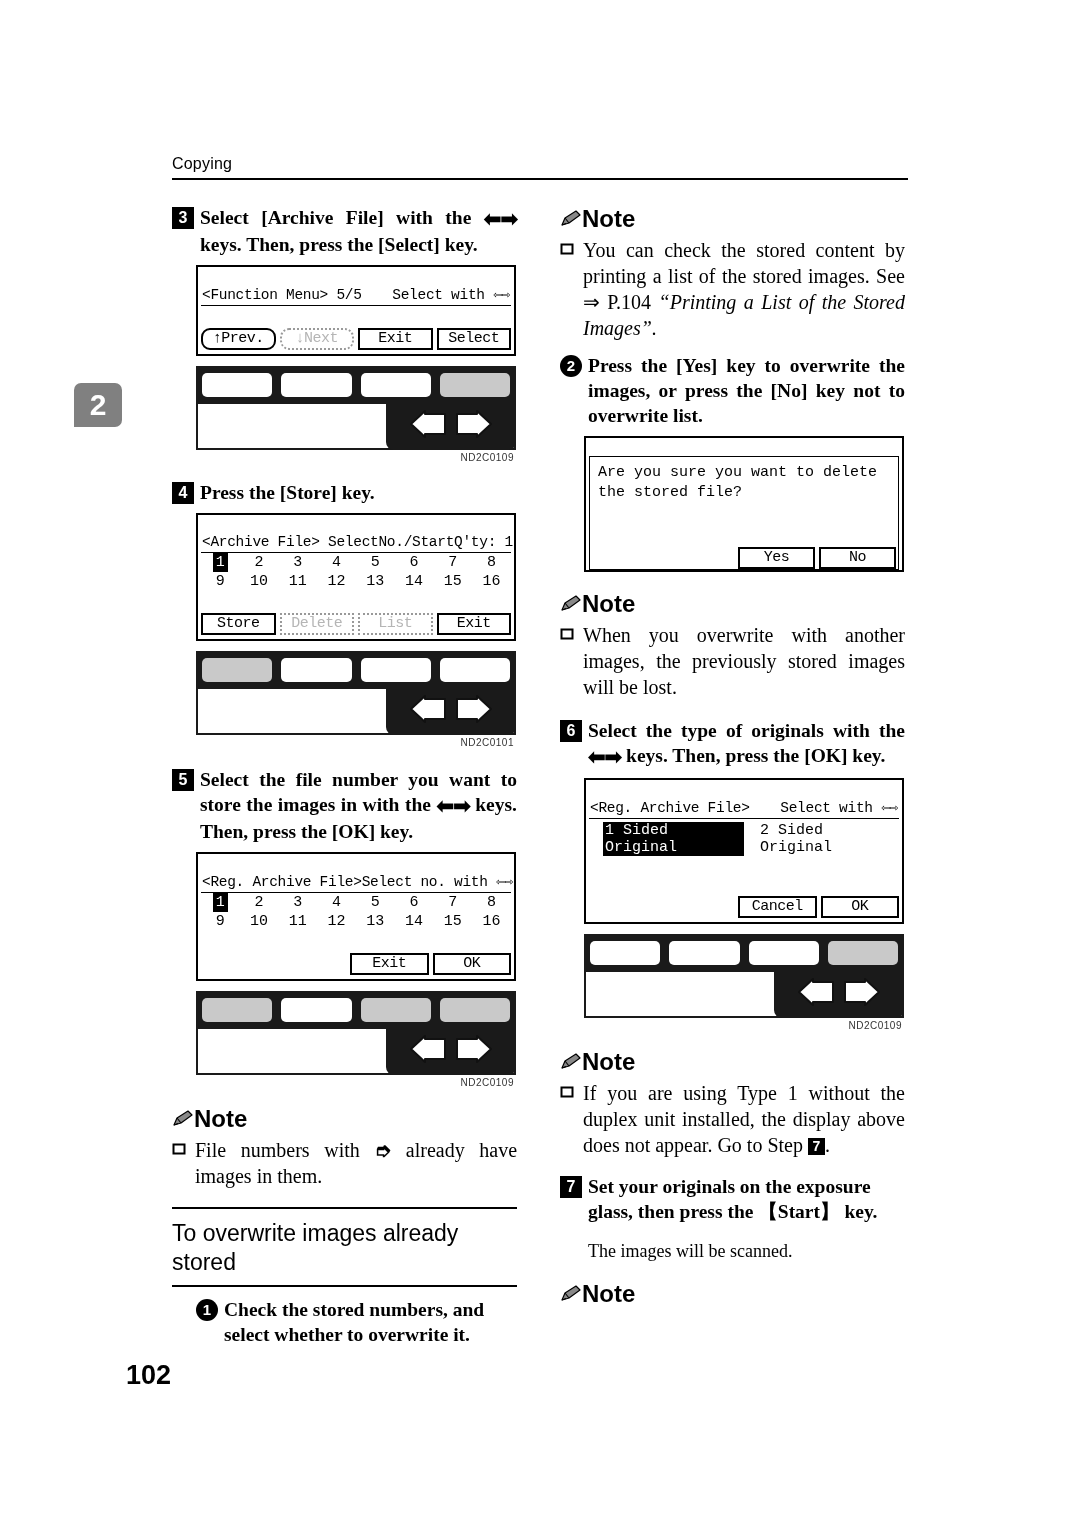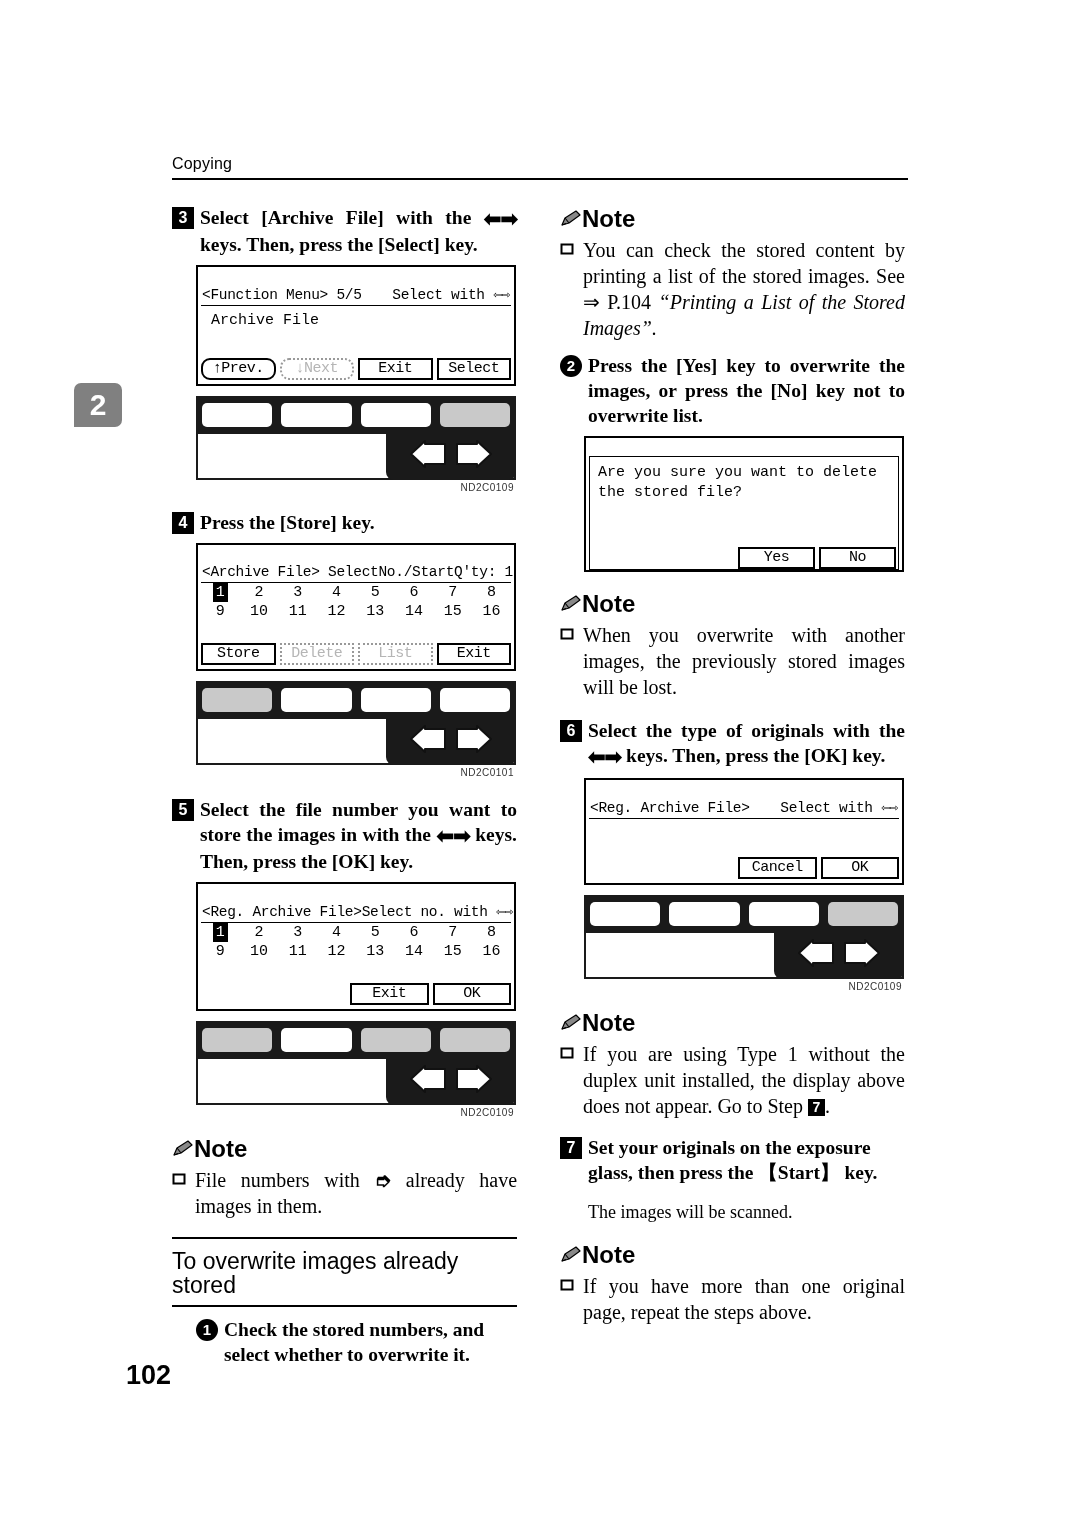--- a/index.html
+++ b/index.html
@@ -78,21 +78,21 @@
     text-align:justify; text-justify:inter-word;
   }
   .plain { font-size:18px; line-height:26px; margin-top:14px; }
   .ital { font-style:italic; }
 
   
   .sec { margin-top:18px; }
   .sec-rule-top { height:2px; background:#000; }
   .sec-title {
     font-family:"Liberation Sans", sans-serif;
-    font-size:23px; line-height:24px;
+    font-size:23px; line-height:29px;
     padding:10px 0 8px 0;
   }
   .sec-rule-bot { height:2px; background:#000; margin-bottom:10px; }
 
   
   .lcd {
     border:2px solid #000; background:#fff;
     margin:8px 0 0 24px; width:320px;
     font-family:"Liberation Mono", monospace;
     padding:18px 3px 4px 3px;
@@ -172,23 +172,20 @@
 
     <div class="step">
       <div class="step-num">3</div>
       <div class="step-body"><span>Select [Archive File] with the </span><span class="arrows">⬅➡</span><span> keys. Then, press the [Select] key.</span></div>
     </div>
 
     <div class="lcd">
       <div class="lcd-title">
         <span class="l">&lt;Function Menu&gt; 5/5</span>
         <span class="r">Select with ⇦⇨</span>
-      </div>
-      <div class="lcd-body">
-        <div class="lcd-line">Archive File</div>
       </div>
       <div class="lcd-btnrow">
         <div class="lcd-btn round">↑Prev.</div>
         <div class="lcd-btn round dis">↓Next</div>
         <div class="lcd-btn">Exit</div>
         <div class="lcd-btn">Select</div>
       </div>
     </div>
 
     <div class="keypanel">
@@ -414,20 +411,24 @@
     <div class="step" style="margin-top:18px">
       <div class="step-num">6</div>
       <div class="step-body"><span>Select the type of originals with the </span><span class="arrows">⬅➡</span><span> keys. Then, press the [OK] key.</span></div>
     </div>
 
     <div class="lcd">
       <div class="lcd-title">
         <span class="l">&lt;Reg. Archive File&gt;</span>
         <span class="r">Select with ⇦⇨</span>
       </div>
+      <div class="opt-row">
+        <span class="opt sel">1 Sided Original</span>
+        <span class="opt">2 Sided Original</span>
+      </div>
       <div class="lcd-btnrow" style="margin-top:20px">
         <div class="lcd-spacer"></div>
         <div class="lcd-spacer"></div>
         <div class="lcd-btn">Cancel</div>
         <div class="lcd-btn">OK</div>
       </div>
     </div>
 
     <div class="keypanel">
       <div class="kp-top">
@@ -476,25 +477,17 @@
 
     <div class="note" style="margin-top:16px">
       <div class="note-head">
         <svg class="pencil" viewBox="0 0 22 18">
           <path d="M2 15 L5 8 L16 1 L20 5 L9 13 Z" fill="#888" stroke="#000" stroke-width="1.2" stroke-linejoin="round"></path>
           <path d="M5 8 L9 13" stroke="#000" stroke-width="1.1"></path>
           <path d="M2 15 L6 13.5" stroke="#000" stroke-width="1.1"></path>
         </svg>
         <span>Note</span>
       </div>
-      <div class="note-item">
-        <span class="note-bullet">
-          <svg width="14" height="14" viewBox="0 0 14 14">
-              <rect x="1.5" y="2.5" width="11" height="9" fill="#fff" stroke="#000" stroke-width="2"></rect>
-            </svg>
-        </span>
-        <div class="note-text">If you have more than one original page, repeat the steps above.</div>
-      </div>
     </div>
   </div>
 
   <div class="folio">102</div>
 </div>
 
 </body></html>

